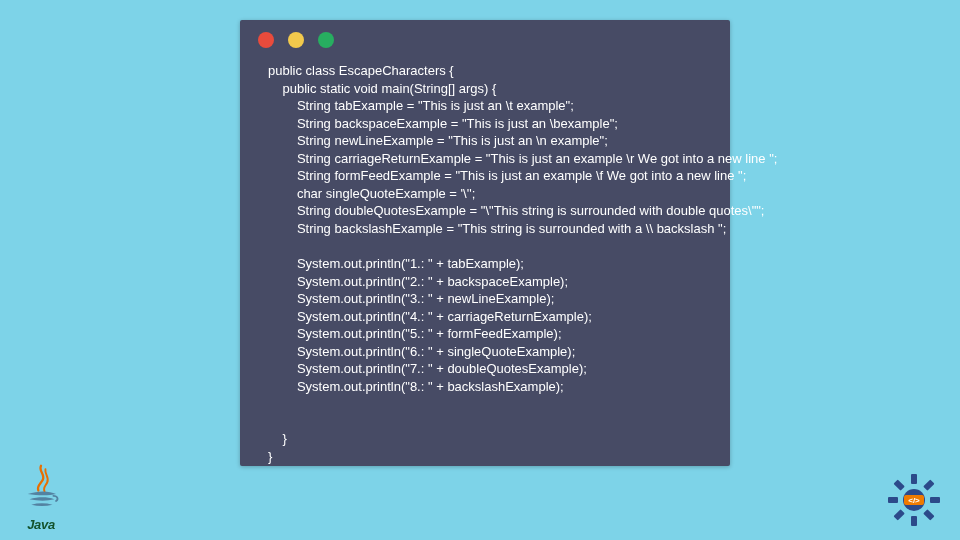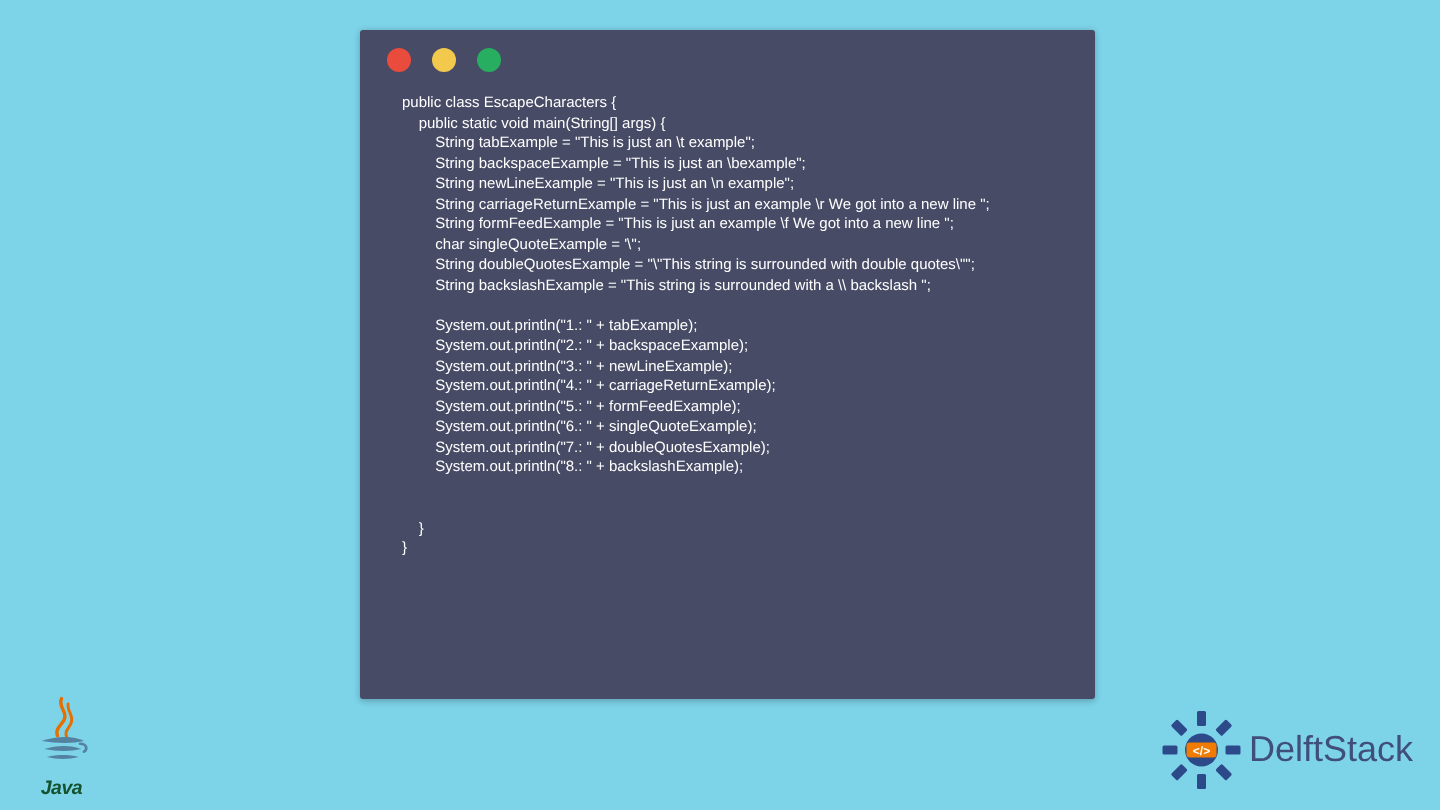--- a/index.html
+++ b/index.html
@@ -30,21 +30,21 @@
     width: 16px;
     height: 16px;
     border-radius: 50%;
   }
   .dot-red { background: #e94b3c; }
   .dot-yellow { background: #f2c94c; }
   .dot-green { background: #27ae60; }
   .code-area {
     padding: 6px 18px 12px 28px;
     color: #ffffff;
-    font-size: 10px;
+    font-size: 13px;
     line-height: 1.35;
     white-space: pre;
     font-family: Arial, Helvetica, sans-serif;
   }
   .java-logo {
     position: absolute;
     left: 14px;
     bottom: 8px;
     width: 54px;
     height: 68px;
@@ -142,14 +142,13 @@
             <rect x="-3" y="16" width="6" height="10" rx="1" transform="rotate(45)"></rect>
             <rect x="-26" y="-3" width="10" height="6" rx="1" transform="rotate(45)"></rect>
             <rect x="16" y="-3" width="10" height="6" rx="1" transform="rotate(45)"></rect>
           </g>
         </g>
         <rect x="-10" y="-5" width="20" height="10" rx="2" fill="#ef7b00"></rect>
         <text x="0" y="3" text-anchor="middle" font-size="8" font-weight="bold" fill="#fff">&lt;/&gt;</text>
       </g>
     </svg>
   </div>
-  <div class="brand-text">DelftStack</div>
 </div>
 
 </body></html>

